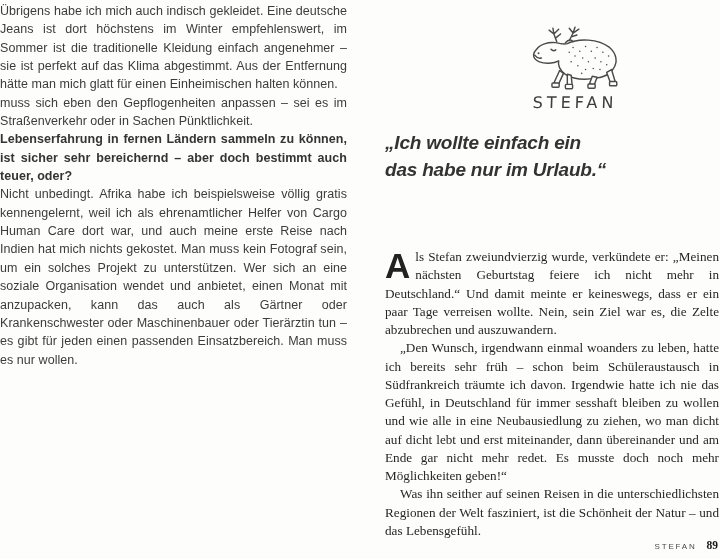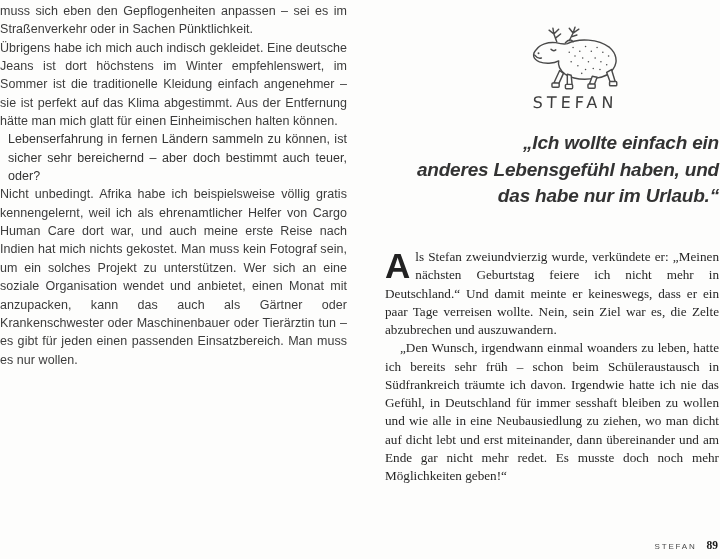--- a/index.html
+++ b/index.html
@@ -17,21 +17,21 @@
     position: absolute;
     left: 0; top: 2px;
     width: 347px;
     font-size: 12.5px;
     line-height: 18.35px;
     text-align: justify;
     color: #3c3c3c;
     letter-spacing: 0.05px;
   }
   .left-col p { margin: 0; }
-  .q-block { margin-top: 17px; font-weight: normal; color: #343434; padding-left: 8px; }
+  .q-block { margin-top: 17px; font-weight: bold; color: #343434; }
 
   
   .right-col {
     position: absolute;
     left: 385px; top: 0;
     width: 334px; height: 559px;
   }
 
   .illustration-wrap {
     position: absolute;
@@ -47,21 +47,21 @@
     letter-spacing: 4px;
     color: #3d3d3d;
     transform: skewX(-2deg);
     white-space: nowrap;
   }
 
   .pull-quote {
     position: absolute;
     left: 0; top: 130px;
     width: 334px;
-    text-align: right;
+    text-align: left;
     font-weight: bold;
     font-style: italic;
     font-size: 19px;
     line-height: 26.5px;
     color: #333333;
     letter-spacing: -0.2px;
   }
 
   .body-serif {
     position: absolute;
@@ -102,22 +102,22 @@
     font-weight: bold;
     font-size: 11.5px;
     color: #161616;
     font-family: Liberation Serif, serif;
   }
 </style>
 </head>
 <body>
 
 <div class="left-col">
+  <p>Übrigens habe ich mich auch indisch gekleidet. Eine deutsche Jeans ist dort höchstens im Winter empfehlenswert, im Sommer ist die traditionelle Kleidung einfach angenehmer – sie ist perfekt auf das Klima abgestimmt. Aus der Entfernung hätte man mich glatt für einen Einheimischen halten können.</p>
   <p>muss sich eben den Gepflogenheiten anpassen – sei es im Straßenverkehr oder in Sachen Pünktlichkeit.</p>
-  <p>Übrigens habe ich mich auch indisch gekleidet. Eine deutsche Jeans ist dort höchstens im Winter empfehlenswert, im Sommer ist die traditionelle Kleidung einfach angenehmer – sie ist perfekt auf das Klima abgestimmt. Aus der Entfernung hätte man mich glatt für einen Einheimischen halten können.</p>
   <p class="q-block">Lebenserfahrung in fernen Ländern sammeln zu können, ist sicher sehr bereichernd – aber doch bestimmt auch teuer, oder?</p>
   <p>Nicht unbedingt. Afrika habe ich beispielsweise völlig gratis kennengelernt, weil ich als ehrenamtlicher Helfer von Cargo Human Care dort war, und auch meine erste Reise nach Indien hat mich nichts gekostet. Man muss kein Fotograf sein, um ein solches Projekt zu unterstützen. Wer sich an eine soziale Organisation wendet und anbietet, einen Monat mit anzupacken, kann das auch als Gärtner oder Krankenschwester oder Maschinenbauer oder Tierärztin tun – es gibt für jeden einen passenden Einsatzbereich. Man muss es nur wollen.</p>
 </div>
 
 <div class="right-col">
 
   <div class="illustration-wrap">
     <span>
       <svg width="96" height="64" viewBox="0 0 100 66" aria-hidden="true">
         <g fill="none" stroke="#4a4a4a" stroke-width="1.5" stroke-linecap="round" stroke-linejoin="round">
@@ -167,28 +167,28 @@
           <circle cx="44" cy="27" r="0.8"></circle>
             <circle cx="57" cy="49" r="0.8"></circle>
         </g>
       </svg>
     </span>
     <div class="illustration-caption">STEFAN</div>
   </div>
 
   <div class="pull-quote">
     <div>„Ich wollte einfach ein</div>
-    <div>anderes Lebensgefühl haben, und</div>
     <div>das habe nur im Urlaub.“</div>
   </div>
 
   <div class="body-serif">
     <p>
       <span class="dropcap">A</span><span>ls Stefan zweiundvierzig wurde, verkündete er: „Meinen nächsten Geburtstag feiere ich nicht mehr in Deutschland.“ Und damit meinte er keineswegs, dass er ein paar Tage verreisen wollte. Nein, sein Ziel war es, die Zelte abzubrechen und auszuwandern.</span>
     </p>
     <p class="indented">„Den Wunsch, irgendwann einmal woanders zu leben, hatte ich bereits sehr früh – schon beim Schüleraustausch in Südfrankreich träumte ich davon. Irgendwie hatte ich nie das Gefühl, in Deutschland für immer sesshaft bleiben zu wollen und wie alle in eine Neubausiedlung zu ziehen, wo man dicht auf dicht lebt und erst miteinander, dann übereinander und am Ende gar nicht mehr redet. Es musste doch noch mehr Möglichkeiten geben!“</p>
+    <p class="indented">Was ihn seither auf seinen Reisen in die unterschiedlichsten Regionen der Welt fasziniert, ist die Schönheit der Natur – und das Lebensgefühl.</p>
   </div>
 </div>
 
 <div class="page-footer">
   <span class="chapter-label">STEFAN</span>
   <span class="page-number">89</span>
 </div>
 
 </body></html>

